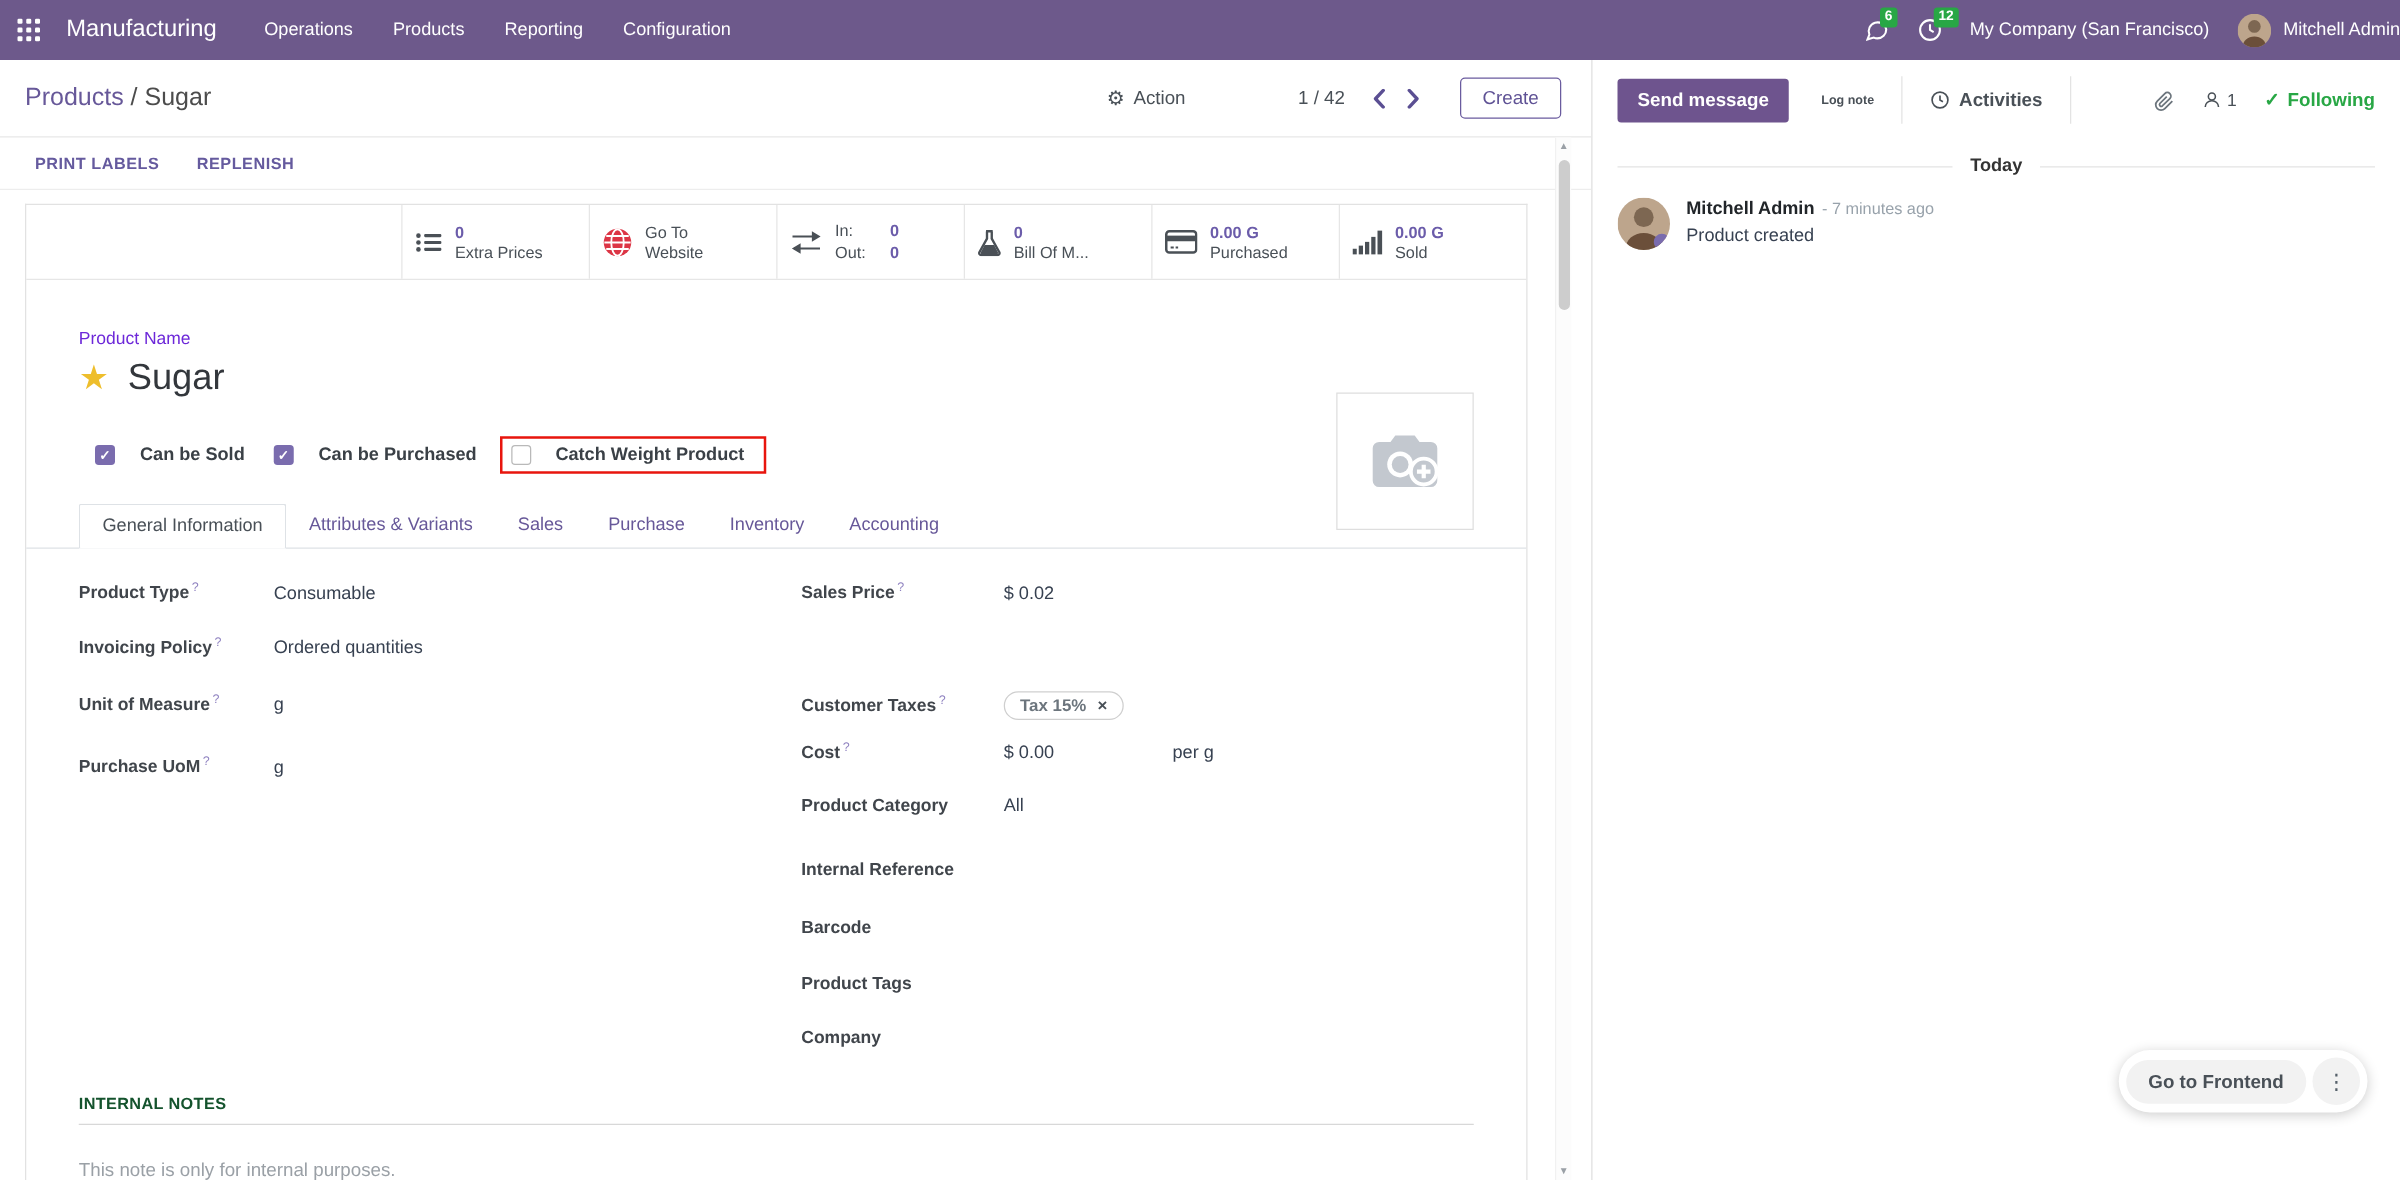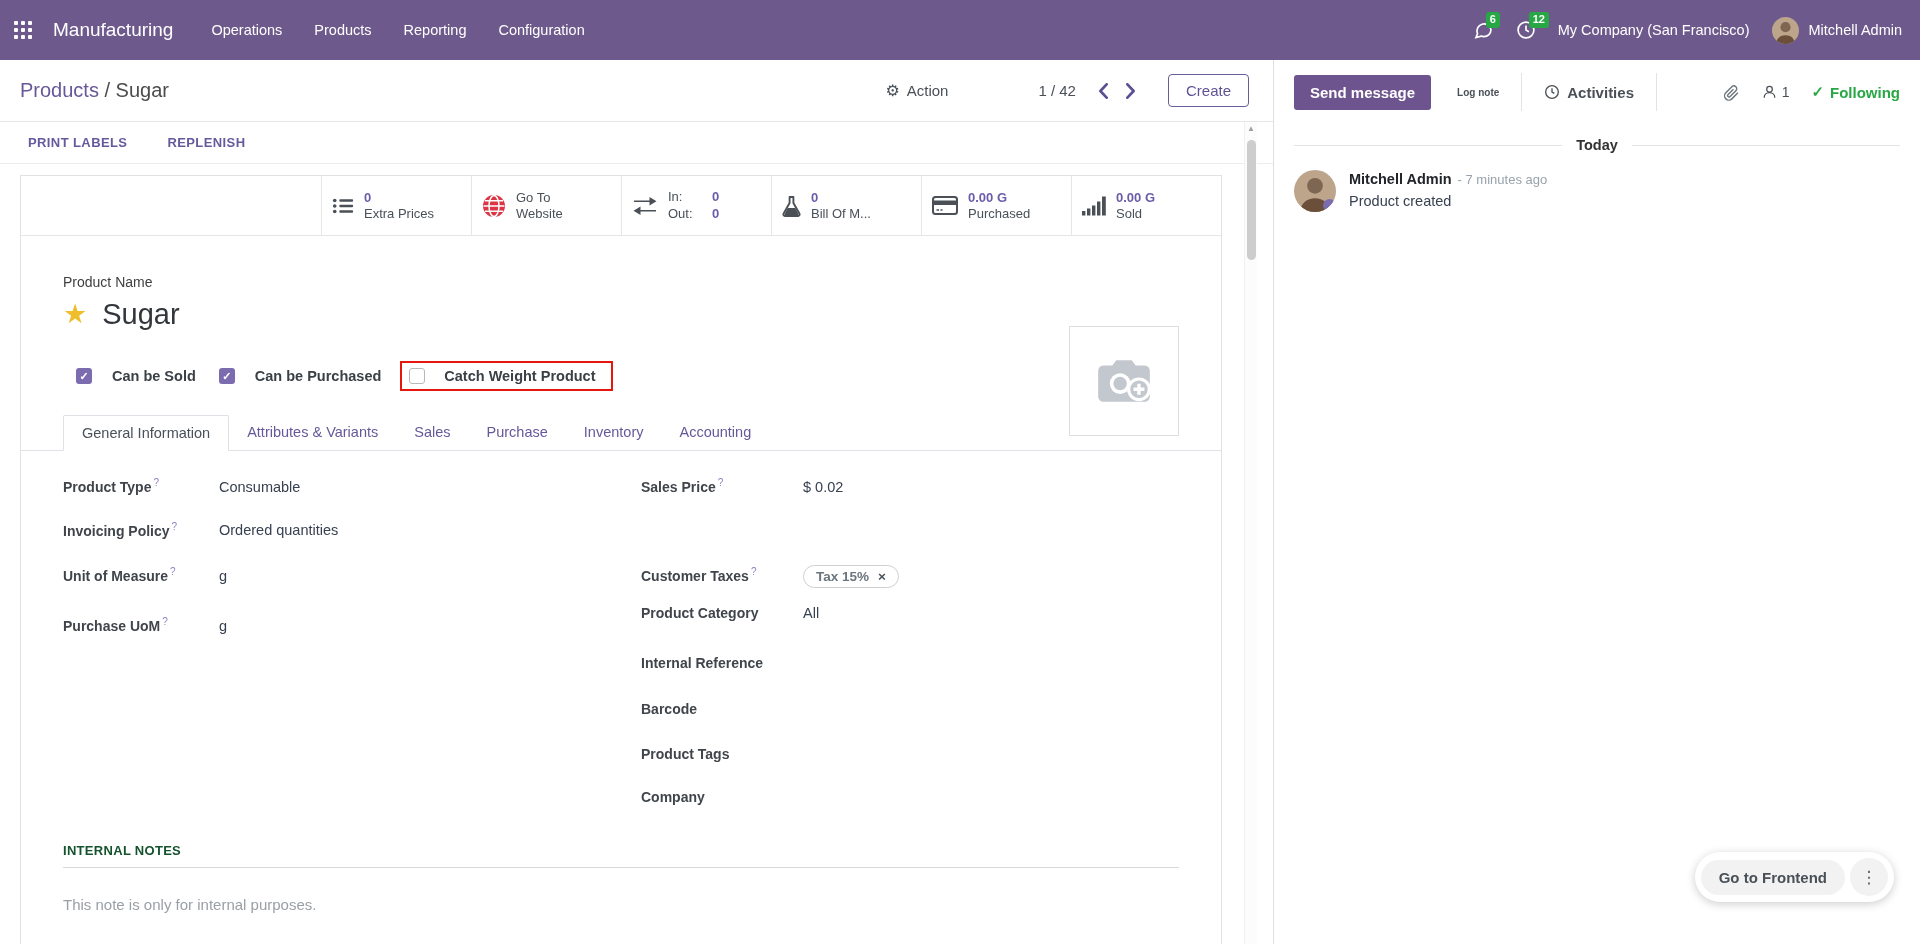--- a/index.html
+++ b/index.html
@@ -4,21 +4,21 @@
 <style>
   :root{
     --nav:#6d598b; --accent:#675899; --accent2:#6b5caa; --primary:#6e548e;
     --cb:#7a6cae; --green:#28a745; --red:#dc3545; --hl:#e8150d;
     --txt:#374151; --lbl:#40454b; --muted:#8d939a; --border:#e2e2e2;
   }
   *{box-sizing:border-box;margin:0;padding:0}
   body{width:1920px;height:944px;overflow:hidden;background:#fff;
        font-family:"Liberation Sans",sans-serif;color:var(--txt);}
   
-  .navbar{height:60px;background:var(--nav);display:flex;align-items:center;padding:0 18px 0 14px;color:#fff;}
+  .navbar{height:48px;background:var(--nav);display:flex;align-items:center;padding:0 0 0 14px;color:#fff;}
   .apps-grid{width:19px;height:19px;display:grid;grid-template-columns:repeat(3,4px);grid-template-rows:repeat(3,4px);gap:3px;margin-right:20px;cursor:pointer}
   .apps-grid i{background:#fff;border-radius:1px}
   .brand{font-size:19px;margin-right:38px;cursor:pointer;white-space:nowrap}
   .nav-menu{display:flex;gap:32px;font-size:14.5px}
   .nav-menu span{cursor:pointer}
   .nav-right{margin-left:auto;display:flex;align-items:center;gap:22px}
   .icon-badge{position:relative;display:flex;cursor:pointer}
   .badge{position:absolute;top:-8px;left:13px;background:var(--green);color:#fff;font-size:11px;font-weight:700;padding:1px 4px;border-radius:3px;line-height:1.25}
   .company{font-size:14.5px;white-space:nowrap}
   .navatar{width:27px;height:27px;border-radius:50%;overflow:hidden;flex:0 0 auto;cursor:pointer}
@@ -31,35 +31,35 @@
   .control-row{height:62px;display:flex;align-items:center;padding:0 24px 0 20px;border-bottom:1px solid #e7e7e7}
   .breadcrumb{font-size:20px;color:#4c4c4c}
   .breadcrumb .parent{color:var(--accent);cursor:pointer}
   .cp-right{margin-left:auto;display:flex;align-items:center}
   .action-btn{display:flex;align-items:center;gap:7px;font-size:15px;color:#495057;cursor:pointer}
   .gear{font-size:16px;color:#495057}
   .pager{font-size:15px;color:#495057;margin-left:90px}
   .chev{margin-left:22px;cursor:pointer;display:flex}
   .chev+.chev{margin-left:16px}
   .create-btn{margin-left:32px;background:#fff;border:1px solid #6a5b9e;color:#5f5295;font-size:15px;padding:7px 17px;border-radius:4px;cursor:pointer;font-family:inherit}
-  .hdr-btn-row{height:42px;display:flex;align-items:center;gap:40px;padding:0 28px;border-bottom:1px solid #ededed}
+  .hdr-btn-row{height:42px;display:flex;align-items:center;gap:30px;padding:0 28px;border-bottom:1px solid #ededed}
   .hdr-btn{font-size:13px;font-weight:700;letter-spacing:.4px;color:#655a9e;cursor:pointer}
   
   .sheet{margin:11px 20px 0;width:1202px;min-height:900px;border:1px solid var(--border);border-bottom:none;background:#fff}
   .stat-row{height:60px;border-bottom:1px solid #e6e6e6;display:flex;justify-content:flex-end}
   .stat-btn{width:150px;border-left:1px solid #e6e6e6;display:flex;align-items:center;gap:10px;padding:0 10px;cursor:pointer}
   .stat-text{display:flex;flex-direction:column;line-height:1.2;font-size:13px}
   .stat-val{color:var(--accent2);font-weight:600}
   .stat-lbl{color:#495057}
   .mv-row{display:flex;font-size:13px;line-height:1.25}
   .mv-row .k{color:#495057;width:32px}
   .mv-row .v{color:var(--accent2);font-weight:600;margin-left:12px}
   
   .name-block{padding:38px 42px 0;position:relative}
-  .pn-label{font-size:14px;color:#404040}
+  .pn-label{font-size:14px;color:#6d28d9}
   .pn-row{display:flex;align-items:center;gap:15px;margin-top:8px}
   .star{font-size:27px;color:#eebe2c;cursor:pointer;line-height:1}
   .pname{font-size:29px;color:#33373c}
   .img-ph{position:absolute;top:90px;right:42px;width:110px;height:110px;border:1px solid #dedede;display:flex;align-items:center;justify-content:center;cursor:pointer;background:#fff}
   
   .cb-row{margin:30px 42px 0;padding-left:13px;display:flex;align-items:center;gap:23px}
   .cb-item{display:flex;align-items:center;gap:20px;cursor:pointer}
   .cb{width:16px;height:16px;border-radius:3px;display:flex;align-items:center;justify-content:center;flex:0 0 auto}
   .cb.checked{background:var(--cb);color:#fff;font-size:11px;font-weight:700}
   .cb.empty{border:1px solid #b9b9b9;background:#fff}
@@ -343,20 +343,25 @@
             <span class="f-label"><span>Sales Price</span><sup>?</sup></span>
             <span class="f-value">$ 0.02</span>
           </div>
           <div class="f-row" style="margin-bottom:17px">
             <span class="f-label"><span>Customer Taxes</span><sup>?</sup></span>
             <span class="tag">
                 <span>Tax 15%</span>
                 <span class="x">×</span>
               </span>
           </div>
+          <div class="f-row" style="margin-bottom:24px">
+            <span class="f-label"><span>Cost</span><sup>?</sup></span>
+            <span class="f-value cost-val">$ 0.00</span>
+            <span class="f-value">per g</span>
+          </div>
           <div class="f-row" style="margin-bottom:27px">
             <span class="f-label">Product Category</span>
             <span class="f-value link">All</span>
           </div>
           <div class="f-row" style="margin-bottom:25px">
             <span class="f-label">Internal Reference</span>
             <span class="f-value"></span>
           </div>
           <div class="f-row" style="margin-bottom:24px">
             <span class="f-label">Barcode</span>

